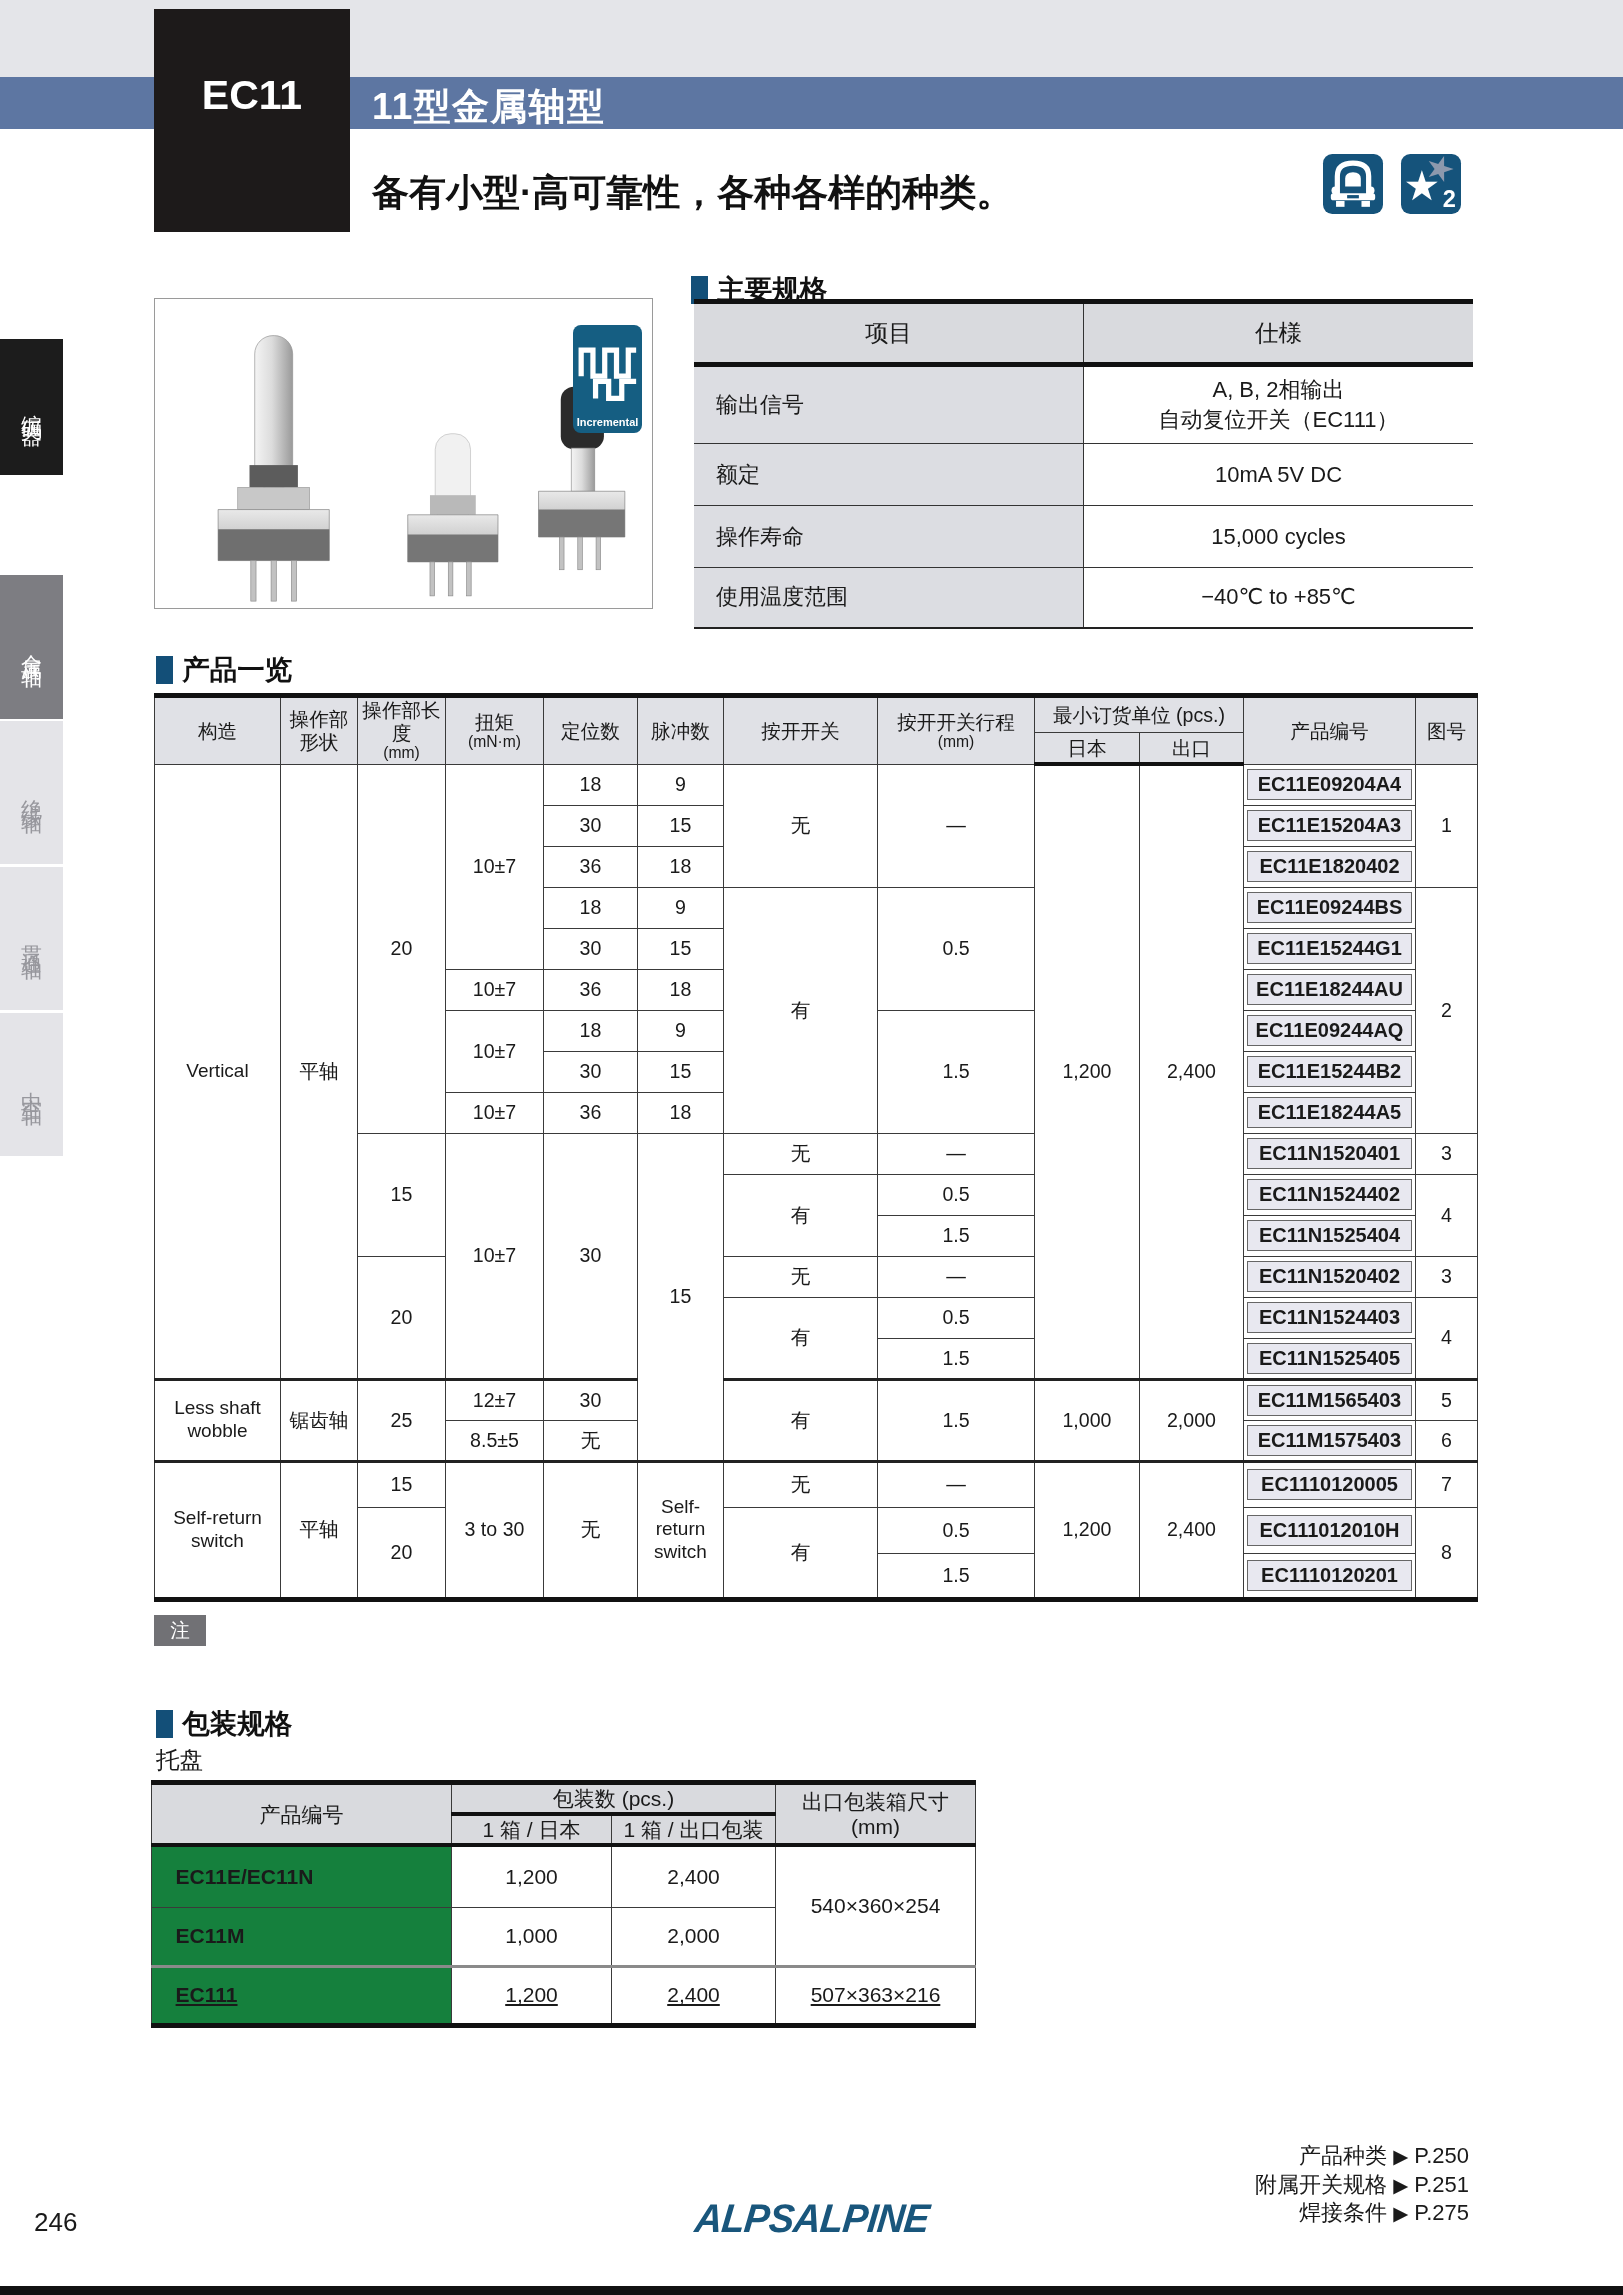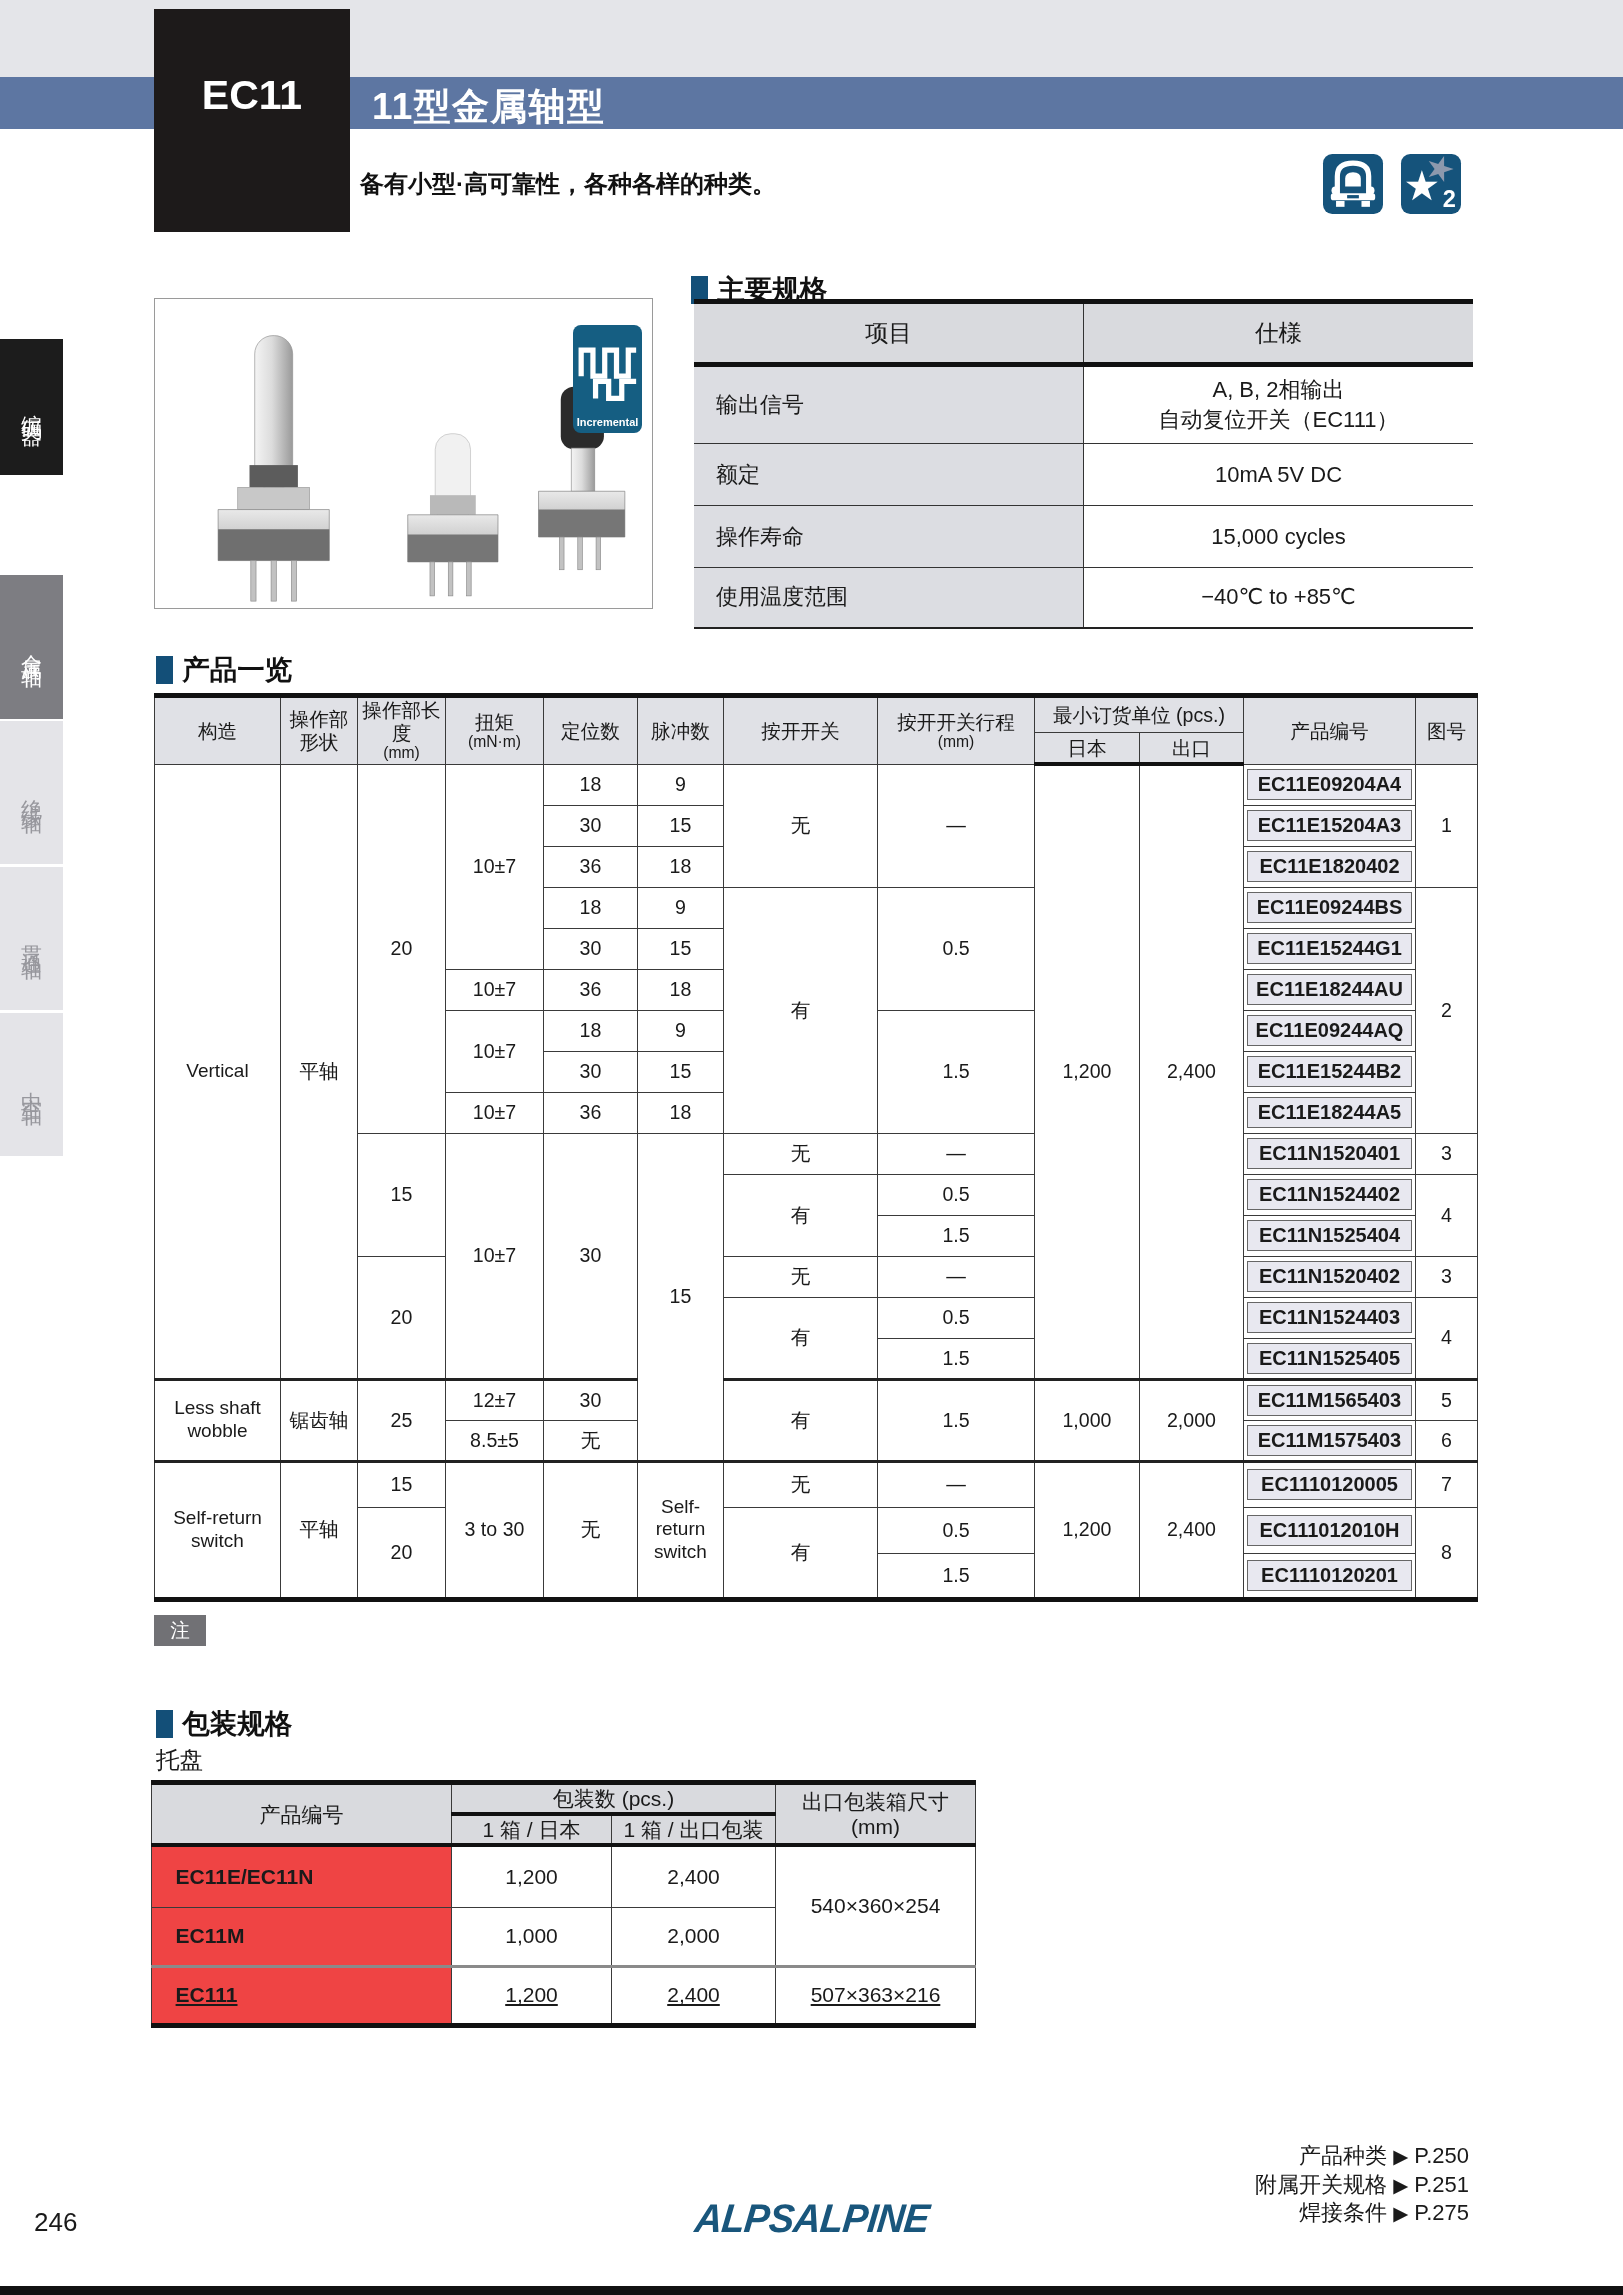--- a/index.html
+++ b/index.html
@@ -4,21 +4,21 @@
 <style>
   html,body{margin:0;padding:0;background:#f4f4f4;}
   .page{position:relative;width:1623px;height:2295px;background:#ffffff;
         font-family:"Liberation Sans","DejaVu Sans",sans-serif;color:#1a1a1a;overflow:hidden;}
   
   .top-band{position:absolute;left:0;top:0;width:1623px;height:77px;background:#e4e5e9;}
   .blue-band{position:absolute;left:0;top:77px;width:1623px;height:52px;background:#5d76a2;}
   .model-box{position:absolute;left:154px;top:9.2px;width:196px;height:223px;background:#1d1a1a;
              color:#fff;text-align:center;font-weight:bold;font-size:41px;padding-top:63px;box-sizing:border-box;}
   .page-title{position:absolute;left:372px;top:82px;color:#fff;font-weight:bold;font-size:37px;letter-spacing:1.3px;}
-  .subtitle{position:absolute;left:360px;top:168px;color:#111;font-weight:bold;font-size:24px;}
+  .subtitle{position:absolute;left:372px;top:168px;color:#111;font-weight:bold;font-size:37px;}
   .hdr-icon{position:absolute;top:154px;width:60px;height:60px;border-radius:9.2px;background:#15537b;}
   .hdr-icon.car{left:1323px;}
   .hdr-icon.stars{left:1401px;}
   .star-big{position:absolute;left:2.6px;top:11.8px;color:#fff;font-size:41px;line-height:41px;}
   .star-small{position:absolute;left:23.6px;top:-2.6px;color:#8d99ad;font-size:34px;line-height:34px;transform:rotate(18deg);}
   .star-num{position:absolute;right:5.2px;bottom:1.3px;color:#fff;font-weight:bold;font-size:23.6px;}
   
   .vtab{position:absolute;left:0;width:63px;display:flex;align-items:center;justify-content:center;}
   .vtab span{writing-mode:vertical-rl;text-orientation:upright;letter-spacing:6.5px;font-size:21px;}
   .vtab.t1{top:339px;height:136px;background:#1c1c1c;color:#fff;}
@@ -62,21 +62,21 @@
   .note-text{position:absolute;left:156px;top:1656px;font-size:22px;}
   .pkg-subtitle{position:absolute;left:156px;top:1744px;font-size:23.6px;}
   
   .pkg-table{position:absolute;left:151px;top:1780px;width:823px;
              border-top:5.2px solid #111;border-bottom:5.9px solid #111;}
   .pkg-table th{background:#d9dade;font-size:21px;font-weight:500;border:1.3px solid #3a3a3a;line-height:1.2;}
   .pkg-table thead tr:last-child th{border-bottom:4.6px solid #111;}
   .pkg-table thead tr:first-child th{border-bottom:4.6px solid #111;}
   .pkg-table thead th.qty-sub{border-bottom:4.6px solid #111;}
   .pkg-table td{border:1.3px solid #3a3a3a;font-size:21px;text-align:center;}
-  .pkg-table td.pname{background:#ef4444;text-align:left;padding-left:23.6px;font-weight:bold;}
+  .pkg-table td.pname{background:#15803d;text-align:left;padding-left:23.6px;font-weight:bold;}
   .pkg-table tr.gray-sep td{border-top:3.9px solid #8a8a8a;text-decoration:underline;}
   
   .foot-links{position:absolute;right:154px;top:2142px;text-align:right;font-size:22px;line-height:27.5px;}
   .foot-links .tri{font-size:19.6px;}
   .page-num{position:absolute;left:34px;top:2207px;font-size:26px;}
   .logo{position:absolute;left:50%;top:2197px;transform:translateX(-50%) skewX(-6deg) scaleY(1.05);
         color:#19567c;font-weight:bold;font-style:italic;font-size:38px;letter-spacing:-0.7px;}
   .bottom-bar{position:absolute;left:0;top:2286px;width:1623px;height:9.8px;background:#121212;}
 </style>
 </head>

